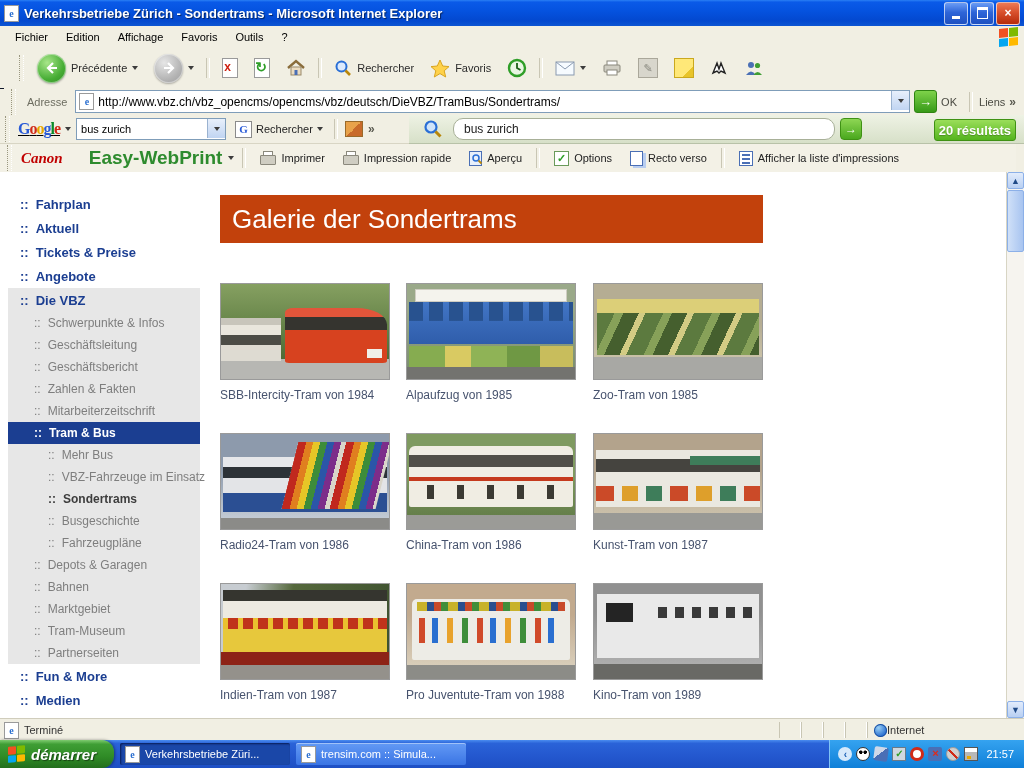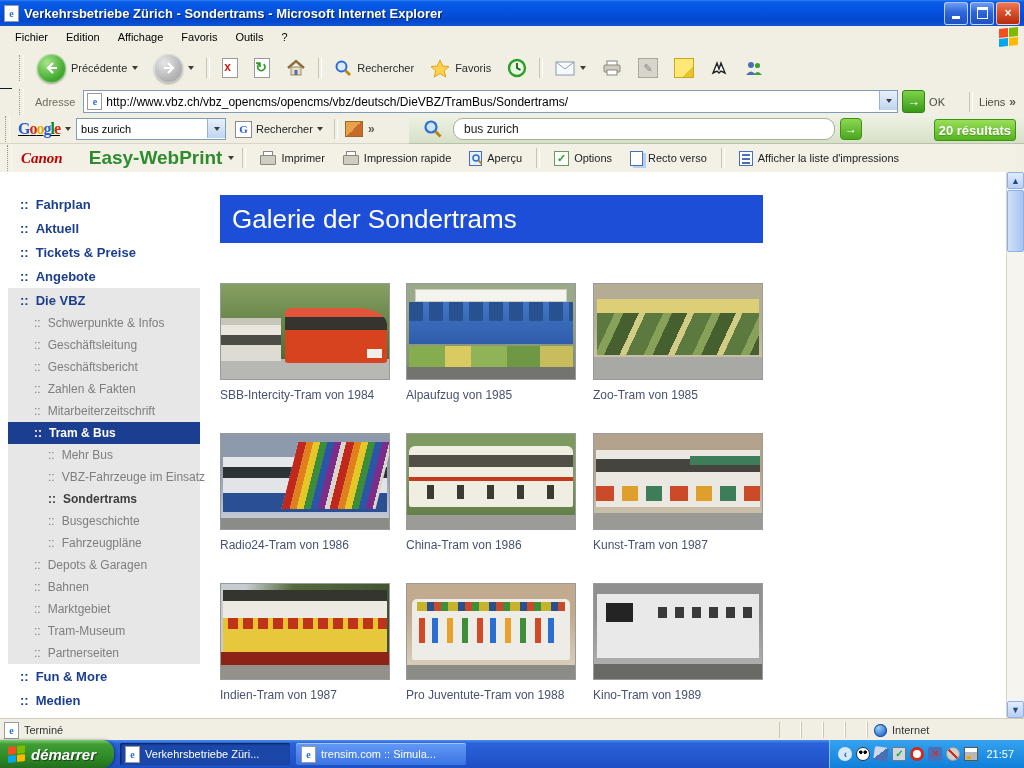--- a/index.html
+++ b/index.html
@@ -34,27 +34,27 @@
     background:radial-gradient(circle at 35% 30%,#a8e68a,#47ad35 60%,#2c8a22);box-shadow:inset 0 0 0 1px rgba(255,255,255,.4),0 1px 2px rgba(0,0,0,.3);}
   .circ.gray{background:radial-gradient(circle at 35% 30%,#e6e6e6,#b5b5b5 60%,#9a9a9a);}
   .caret{width:0;height:0;border-left:3px solid transparent;border-right:3px solid transparent;border-top:4px solid #3c3c3c;display:inline-block;}
   .pageico{position:relative;width:14px;height:18px;background:#fff;border:1px solid #9a9a9a;}
   .pageico .rx{position:absolute;left:1px;top:1px;font-size:12px;font-weight:bold;color:#cf1f0e;line-height:14px;}
   .pageico .rf{position:absolute;left:0px;top:0px;font-size:14px;font-weight:bold;color:#2f9e28;line-height:16px;}
   .sticky{width:18px;height:18px;background:linear-gradient(135deg,#ffe878 70%,#e8c42a 70%);border:1px solid #caa81e;}
   .edit-gray{width:18px;height:18px;background:#d8d6cc;border:1px solid #aaa79a;display:flex;align-items:center;justify-content:center;color:#8a8a80;font-size:11px;}
 
   
-  .addrbar{position:absolute;left:12px;top:88px;right:0;height:27px;background:#f1efe3;border-bottom:1px solid #d8d5c4;display:flex;align-items:center;padding:0 4px;gap:4px;}
+  .addrbar{position:absolute;left:4px;top:88px;right:0;height:27px;background:#f1efe3;border-bottom:1px solid #d8d5c4;display:flex;align-items:center;padding:0 4px;gap:4px;}
   .addr-label{font-size:11px;color:#6d6d60;margin:0 4px;}
   .addr-field{flex:1;height:21px;background:#fff;border:1px solid #7f9db9;display:flex;align-items:center;padding-left:3px;position:relative;cursor:text;}
   .addr-field .url{font-size:12px;color:#000;margin-left:4px;white-space:nowrap;overflow:hidden;}
   .addr-drop{position:absolute;right:0;top:0;width:17px;height:19px;background:linear-gradient(180deg,#e8f0fb,#c0d4f2);border-left:1px solid #9ab2d0;display:flex;align-items:center;justify-content:center;cursor:pointer;}
   .gobtn{width:21px;height:21px;border-radius:3px;background:linear-gradient(180deg,#7ed24a,#379a18);border:1px solid #2f8412;color:#fff;font-weight:bold;font-size:13px;display:flex;align-items:center;justify-content:center;cursor:pointer;}
-  .oktext{font-size:11px;color:#4a4a42;margin-right:18px;cursor:pointer;}
+  .oktext{font-size:11px;color:#4a4a42;margin-right:6px;cursor:pointer;}
   .links{font-size:11px;color:#4a4a42;display:flex;align-items:center;gap:4px;cursor:pointer;padding-right:4px;}
   .chev{color:#5a5a50;font-weight:bold;font-size:12px;}
 
   
   .searchrow{position:absolute;left:0;top:115px;right:0;height:29px;display:flex;}
   .googlebar{width:405px;background:#f1efe3;border-bottom:1px solid #d8d5c4;display:flex;align-items:center;gap:5px;padding:0 2px;}
   .glogo{font-size:16px;font-weight:bold;letter-spacing:-1px;cursor:pointer;font-family:"Liberation Serif",serif;text-decoration:underline;}
   .gl-b{color:#2a5bd7;} .gl-r{color:#d02a18;} .gl-y{color:#e8a800;} .gl-g{color:#0a8a2a;}
   .gcombo{width:148px;height:20px;background:#fff;border:1px solid #7f9db9;position:relative;display:flex;align-items:center;cursor:text;}
   .gcombo .q{font-size:11px;margin-left:4px;color:#000;}
@@ -90,21 +90,21 @@
   .srow{display:flex;align-items:center;cursor:pointer;white-space:nowrap;}
   .s1{height:24px;font-size:13px;font-weight:bold;color:#1b3e91;padding-left:12px;}
   .s2{height:22px;font-size:12px;color:#7e7e7e;padding-left:26px;}
   .s3{height:22px;font-size:12px;color:#7e7e7e;padding-left:40px;}
   .blt{margin-right:7px;}
   .panel{background:#e7e7e7;}
   .sel{background:#1b3e91;color:#fff;font-weight:bold;}
   .cur{font-weight:bold;color:#3d3d3d;}
 
   
-  .pagehead{position:absolute;left:220px;top:23px;width:543px;height:48px;background:#1d4ed8;color:#fff;
+  .pagehead{position:absolute;left:220px;top:23px;width:543px;height:48px;background:#c2410c;color:#fff;
     font-size:26px;display:flex;align-items:center;padding-left:12px;box-sizing:border-box;}
   .grid{position:absolute;left:220px;top:111px;display:grid;grid-template-columns:186px 187px 187px;row-gap:30px;}
   .cell{height:120px;}
   .thumb{position:relative;width:168px;height:95px;border:1px solid #9a9a9a;overflow:hidden;background:#ddd;cursor:pointer;}
   .thumb i{position:absolute;display:block;}
   .cap{margin-top:8px;font-size:12px;color:#47536e;}
 
   
   .t1 .a{inset:0 0 21% 0;background:linear-gradient(180deg,#86a061,#5d7c42 70%,#4e6b37);}
   .t1 .e{left:0;right:0;bottom:0;height:21%;background:#b7b7b3;}
@@ -154,21 +154,21 @@
   
   .scrollbar{position:absolute;right:0;top:0;width:17px;height:100%;background:#f6f4ef;border-left:1px solid #d8d5c4;}
   .sbtn{position:absolute;left:0;width:17px;height:17px;background:linear-gradient(180deg,#e2ecfc,#b8cff2);border:1px solid #8cb0e8;box-sizing:border-box;border-radius:2px;color:#204a87;font-size:9px;display:flex;align-items:center;justify-content:center;cursor:pointer;}
   .sthumb{position:absolute;left:0;top:18px;width:17px;height:62px;background:linear-gradient(90deg,#cfe0f8,#a8c4f0);border:1px solid #8cb0e8;box-sizing:border-box;border-radius:2px;cursor:grab;}
 
   
   .statusbar{position:absolute;left:0;top:718px;right:0;height:22px;background:#f1efe3;border-top:1px solid #d0cdbc;display:flex;align-items:center;font-size:11px;color:#333;}
   .statusbar .stxt{margin-left:5px;}
   .spane{height:16px;border-left:1px solid #c9c6b4;border-right:1px solid #fff;width:20px;}
   .spacer{flex:1;}
-  .zone{display:flex;align-items:center;gap:5px;width:150px;height:16px;border-left:1px solid #c9c6b4;padding-left:6px;}
+  .zone{display:flex;align-items:center;width:150px;height:16px;border-left:1px solid #c9c6b4;padding-left:6px;}
   .globe{width:13px;height:13px;border-radius:50%;background:radial-gradient(circle at 35% 30%,#9ad0f5,#2a6fd0 70%);box-shadow:inset 0 0 0 1px #1a4fa0;position:relative;}
 
   
   .taskbar{position:absolute;left:0;top:740px;right:0;height:28px;background:linear-gradient(180deg,#4a8df0 0%,#2a63d8 12%,#2458cf 55%,#1e4fc4 100%);display:flex;align-items:center;}
   .startbtn{height:28px;padding:0 18px 0 8px;border-radius:0 12px 12px 0;background:linear-gradient(180deg,#7ecb6f 0%,#3f9e35 15%,#2f8b26 60%,#236f1d 100%);display:flex;align-items:center;gap:6px;cursor:pointer;box-shadow:1px 0 3px rgba(0,0,0,.4);}
   .startbtn .stext{color:#fff;font-size:15px;font-weight:bold;font-style:italic;text-shadow:1px 1px 1px rgba(0,0,0,.5);}
   .sflag{width:17px;height:16px;display:grid;grid-template-columns:1fr 1fr;grid-template-rows:1fr 1fr;gap:1px;transform:skewY(-6deg);}
   .sflag i{display:block;border-radius:1px;}
   .task{width:160px;height:22px;margin-left:6px;border-radius:2px;display:flex;align-items:center;gap:5px;padding:0 5px;font-size:11px;color:#fff;cursor:pointer;white-space:nowrap;overflow:hidden;}
   .task.active{background:#1a47a8;box-shadow:inset 1px 1px 2px rgba(0,10,50,.7);}

